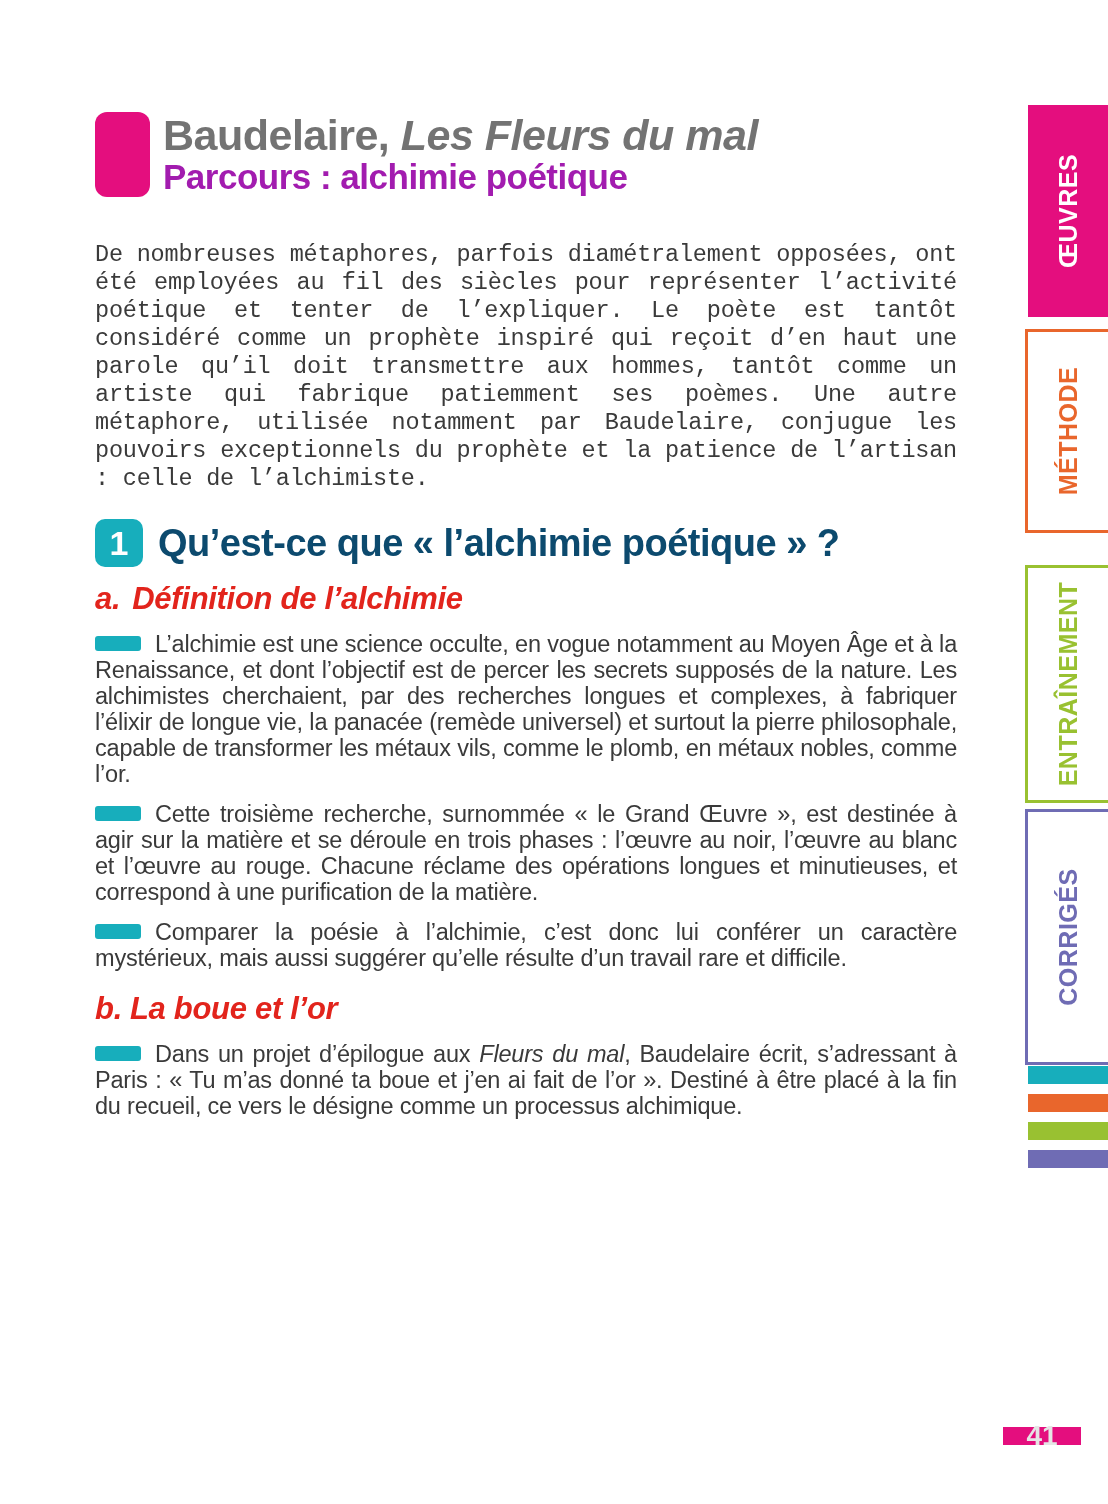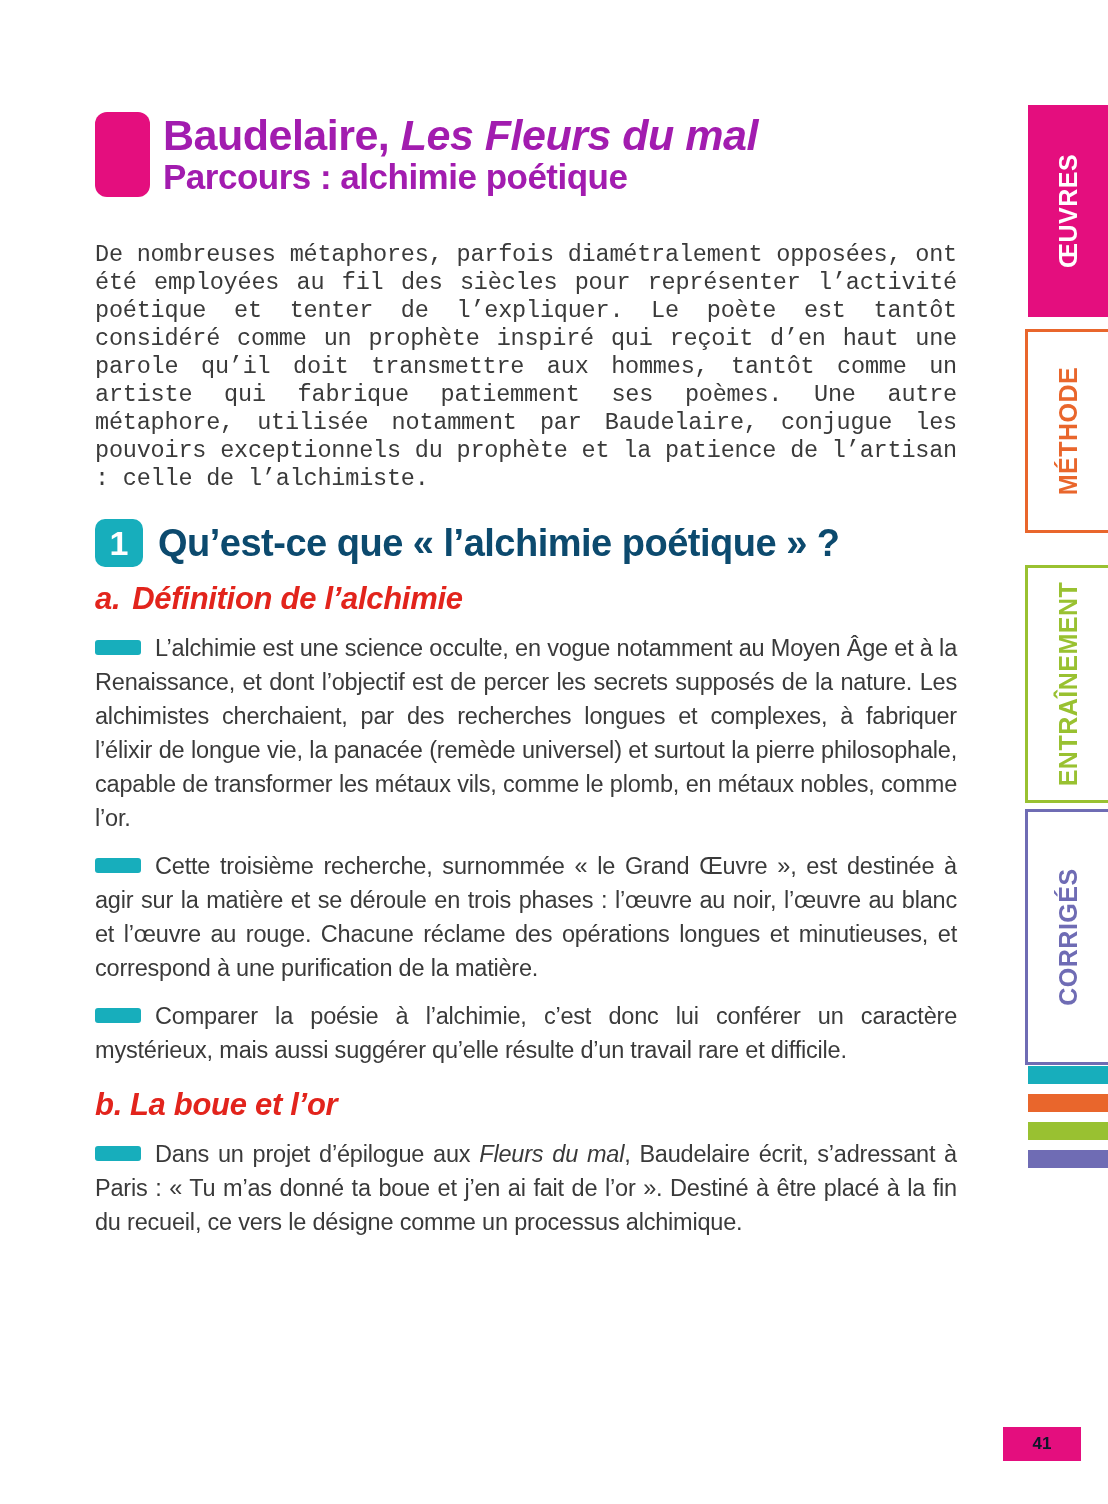--- a/index.html
+++ b/index.html
@@ -11,21 +11,21 @@
     overflow:hidden;
   }
   
   .content{position:absolute;left:95px;top:112px;width:862px;}
   .chapter-head{display:flex;align-items:flex-start;}
   .chapter-mark{
     width:55px;height:85px;border-radius:12px;background:#e40e7e;flex:0 0 auto;
   }
   .chapter-titles{margin-left:13px;}
   .chapter-title{
-    font-size:43px;line-height:46px;font-weight:bold;color:#a21caf;letter-spacing:-0.5px;
+    font-size:43px;line-height:46px;font-weight:bold;color:#737373;letter-spacing:-0.5px;
   }
   .chapter-title em{font-style:italic;}
   .chapter-subtitle{
     font-size:35px;line-height:38px;font-weight:bold;color:#a21caf;letter-spacing:-0.5px;
   }
   .intro{
     margin-top:44px;
     font-size:23.5px;line-height:28px;color:#3a3a3a;text-align:justify;
     letter-spacing:-0.2px;
     font-family:Liberation Mono, monospace;
@@ -36,21 +36,21 @@
     color:#ffffff;font-size:34px;font-weight:bold;
     display:flex;align-items:center;justify-content:center;flex:0 0 auto;
   }
   .section-title{
     margin-left:15px;color:#0c4a6e;font-size:38px;font-weight:bold;letter-spacing:-0.5px;
   }
   .sub-head{margin-top:14px;color:#e2241c;font-size:31px;font-weight:bold;letter-spacing:-0.3px;font-style:italic;}
   .sub-head .prefix{margin-right:12px;}
   .body-par{
     margin:14px 0 0 0;
-    font-size:23.5px;line-height:34px;color:#3a3a3a;text-align:justify;
+    font-size:23.5px;line-height:26px;color:#3a3a3a;text-align:justify;
     letter-spacing:-0.2px;
   }
   .bullet{
     display:inline-block;width:46px;height:15px;border-radius:3px;
     background:#17aebc;margin-right:14px;transform:translateY(-1px);
   }
   .sub-block{margin-top:20px;}
   
   .tab{position:absolute;right:0;width:80px;}
   .tab .label{
@@ -66,22 +66,22 @@
   .tab-entrainement .label{color:#99c131;}
   .tab-corriges{top:809px;height:250px;background:#ffffff;border:3px solid #6f6cb4;border-right:none;}
   .tab-corriges .label{color:#6f6cb4;}
   .rail-bar{position:absolute;right:0;width:80px;height:18px;}
   .rail-bar-1{top:1066px;background:#17aebc;}
   .rail-bar-2{top:1094px;background:#e9662c;}
   .rail-bar-3{top:1122px;background:#99c131;}
   .rail-bar-4{top:1150px;background:#6f6cb4;}
   
   .page-number{
-    position:absolute;left:1003px;top:1427px;width:78px;height:34px;
-    background:#e40e7e;color:#0f172a;font-size:17px;font-weight:bold;
+    position:absolute;left:1003px;top:1427px;width:78px;height:18px;
+    background:#e40e7e;color:#e5e5e5;font-size:28px;font-weight:bold;
     display:flex;align-items:center;justify-content:center;
   }
 </style>
 </head>
 <body>
 
 <div class="page">
 
   <div class="content">
 

